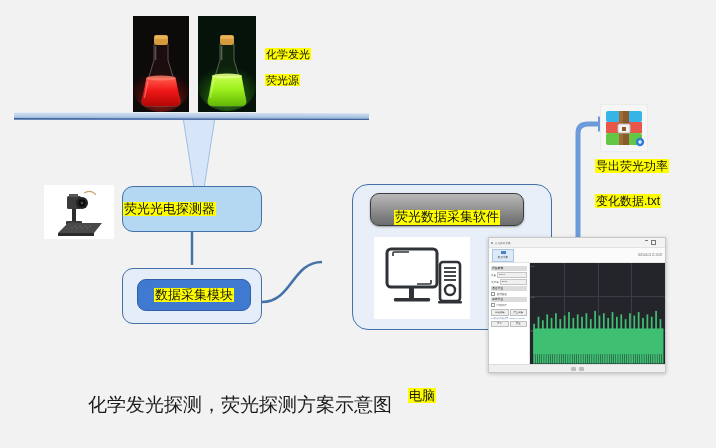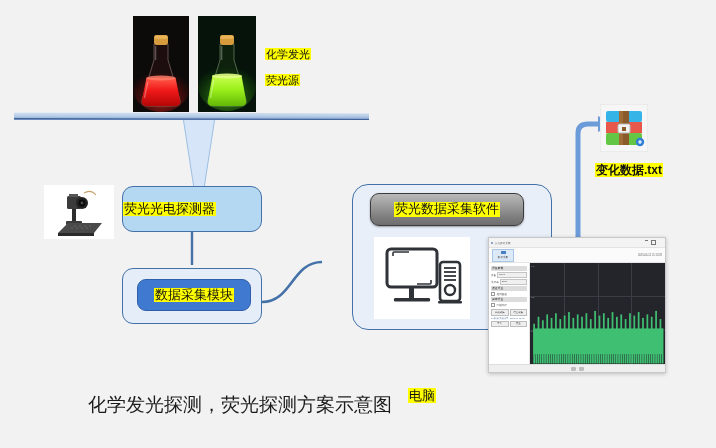--- a/index.html
+++ b/index.html
@@ -75,21 +75,21 @@
   }
   .hl.small{font-size:12px;}
   .hl.lab{font-size:11px;}
 
   
   .sw-badge{
     position:absolute;
     border-radius:9px;
     background:linear-gradient(180deg,#b9b9b9 0%,#9e9e9e 35%,#7d7d7d 75%,#6e6e6e 100%);
     border:1.6px solid #3c3c3c;
-    display:flex;align-items:center;justify-content:center;
+    display:flex;align-items:flex-end;justify-content:center;
     box-shadow:0 1px 2px rgba(0,0,0,.35);
   }
 
   
   .pc-icon{position:absolute;background:#ffffff;}
 
   
   svg.lines{position:absolute;left:0;top:0;width:716px;height:448px;pointer-events:none;}
 
   
@@ -441,18 +441,19 @@
       <rect x="19" y="7" width="10" height="34" fill="#8a5a2b"></rect>
       <rect x="19" y="7" width="4" height="34" fill="#a06c35"></rect>
       <rect x="18" y="20" width="12" height="9" rx="1.5" fill="#f4f4f4" stroke="#b9b9b9"></rect>
       <rect x="22" y="23" width="4" height="4" fill="#8a5a2b"></rect>
       <circle cx="40" cy="38" r="4.2" fill="#2f7fd6"></circle>
       <path d="M38,38 L42,38 M40,36 L40,40" stroke="#fff" stroke-width="1.2"></path>
     </svg>
   </div>
 
   <div class="abs" style="left:595px;top:156px;">
-    <div style="margin-top:4px;font-weight:bold;"><span class="hl small">变化数据.txt</span></div>
+    <div><span class="hl small">导出荧光功率</span></div>
+    <div style="margin-top:17px;"><span class="hl small">变化数据.txt</span></div>
   </div>
 
   <div class="caption" style="left:88px;top:392px;">化学发光探测，荧光探测方案示意图</div>
 
 </div>
 
 </body></html>

